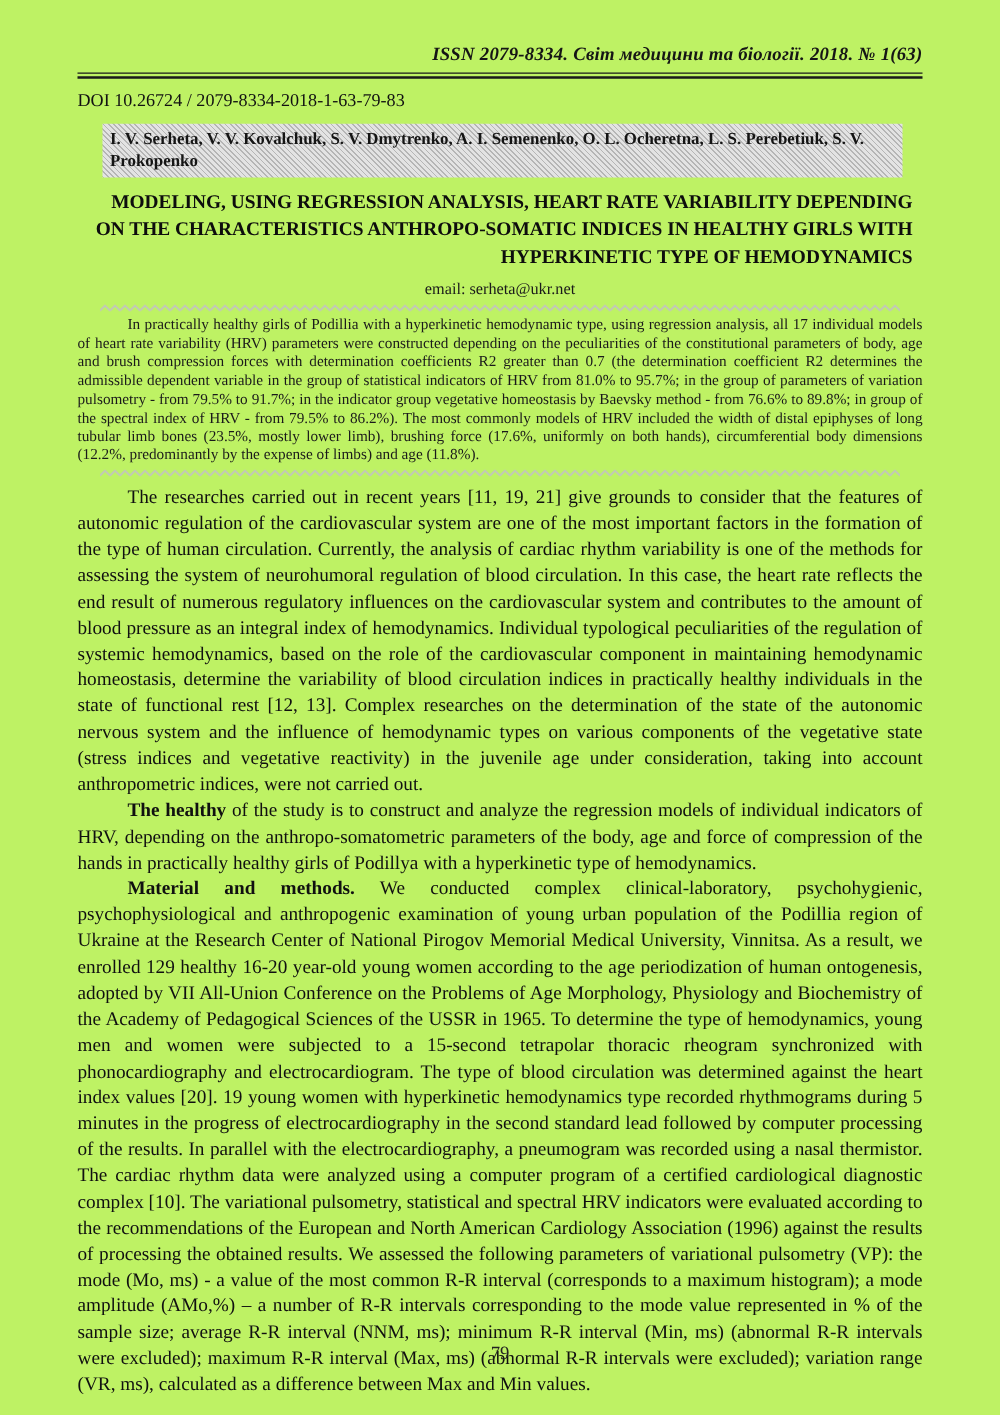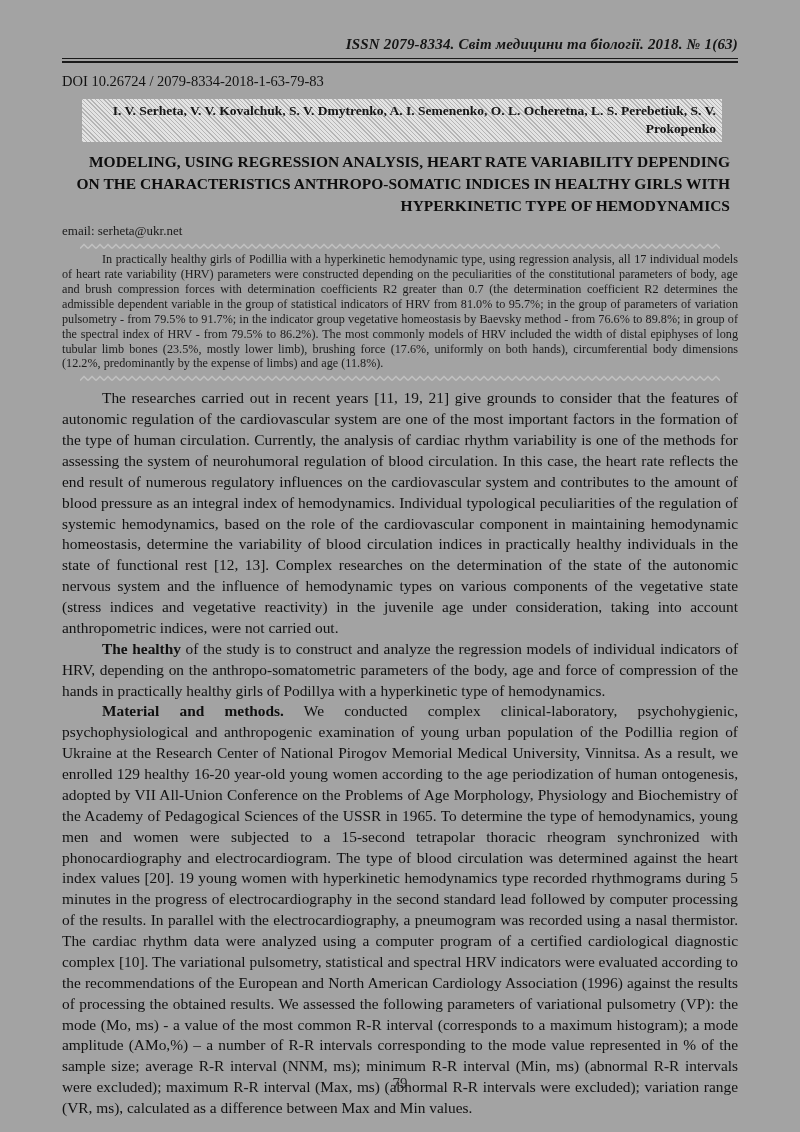--- a/index.html
+++ b/index.html
@@ -2,21 +2,21 @@
 <html><head>
 <meta charset="utf-8">
 <style>
   * { margin: 0; padding: 0; box-sizing: border-box; }
   html, body { background: #888; }
   .page {
     position: relative;
     width: 800px;
     height: 1132px;
     margin: 0 auto;
-    background: #a3a3a3;
+    background: #bef264;
     font-family: "Liberation Serif", "DejaVu Serif", serif;
     color: #111;
     overflow: hidden;
   }
   .content {
     padding: 36px 62px 0 62px;
   }
   .issn-line {
     text-align: right;
     font-weight: bold;
@@ -26,40 +26,40 @@
     color: #151515;
   }
   .header-rule { margin-top: 5px; }
   .header-rule .thin  { height: 1px; background: #1a1a1a; }
   .header-rule .gap   { height: 2px; }
   .header-rule .thick { height: 2px; background: #1a1a1a; }
   .doi-block { margin-top: 9px; font-weight: normal; font-size: 14.5px; line-height: 1.25; }
   .authors-block {
     margin: 9px 16px 0 20px;
     padding: 3px 6px 5px 6px;
-    text-align: right;
+    text-align: left;
     font-weight: bold;
     font-size: 13.5px;
     line-height: 1.3;
     color: #141414;
     background: repeating-linear-gradient(45deg, #b5b5b5 0px, #b5b5b5 1px, #e3e3e3 1px, #e3e3e3 3px);
   }
   .authors-block .affiliation { margin-top: 1px; }
   .paper-title {
     margin-top: 9px;
     padding: 0 8px;
     text-align: right;
     font-weight: bold;
     font-size: 15.5px;
     line-height: 1.4;
     color: #0d0d0d;
   }
   .email-line {
     margin-top: 7px;
-    text-align: left;
+    text-align: center;
     font-size: 13px;
     color: #1a1a1a;
   }
   .zigzag { display: block; margin: 4px 18px 0 18px; height: 7px; width: calc(100% - 36px); }
   .abstract {
     margin-top: 2px;
     font-size: 12.2px;
     line-height: 1.22;
     text-align: justify;
     color: #1a1a1a;

